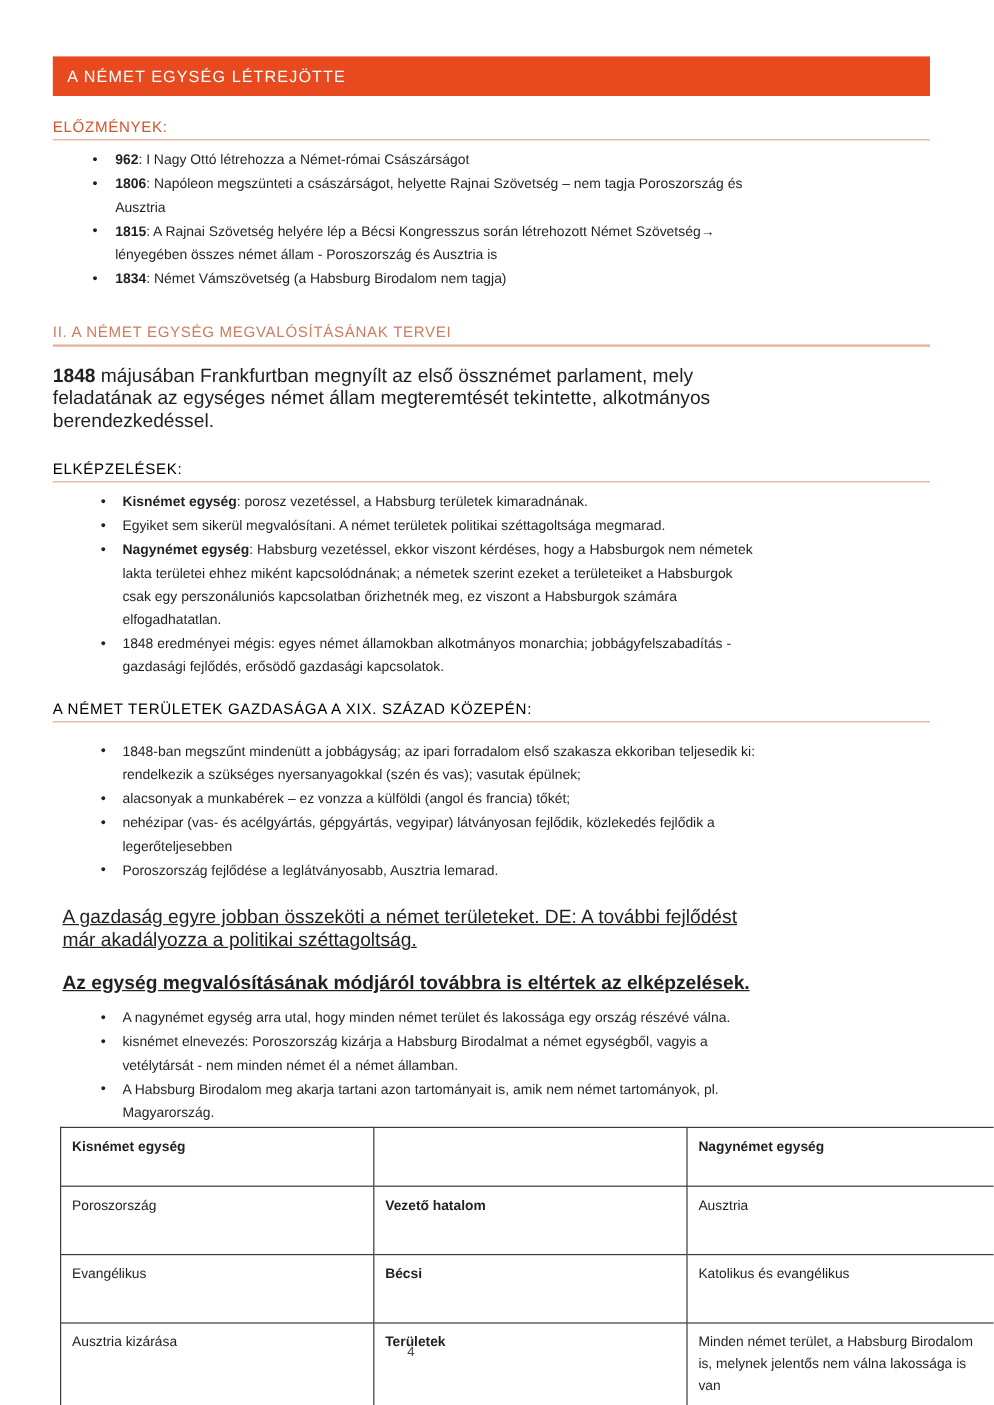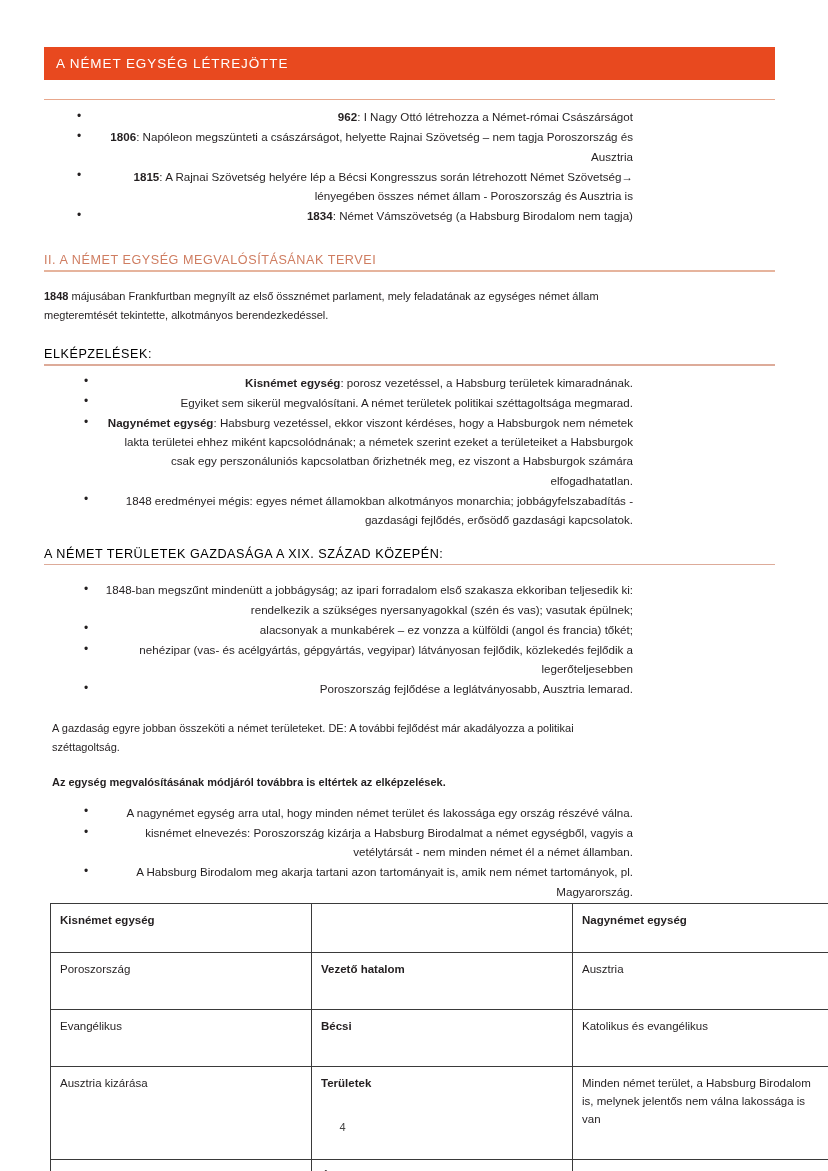--- a/index.html
+++ b/index.html
@@ -60,21 +60,20 @@
   .sec-rule.rosy { background: #ddab99; }
 
   .sec-block { margin-bottom: 10px; }
   .sec-block.tight { margin-bottom: 6px; }
 
   
   ul.bullets {
     margin: 0 0 0 0;
     padding: 0 0 0 0;
     list-style: none;
-    text-align: right;
   }
   ul.bullets li {
     position: relative;
     padding-left: 52px;
     font-size: 11.6px;
     line-height: 19.2px;
     margin-bottom: 1px;
     color: #231f20;
     max-width: 731px;
   }
@@ -86,27 +85,27 @@
     font-size: 12px;
     color: #231f20;
   }
   ul.bullets.narrow li { padding-left: 58px; }
   ul.bullets.narrow li::before { left: 40px; }
 
   b, .b { font-weight: bold; }
 
   
   p.para {
-    font-size: 11px;
+    font-size: 16px;
     line-height: 19.4px;
     margin: 0;
     max-width: 731px;
     color: #231f20;
   }
-  p.para.indent { padding-left: 8px; }
+  p.para.indent { padding-left: 8px; text-decoration: underline; }
   .gap-8  { height: 8px; }
   .gap-10 { height: 10px; }
   .gap-12 { height: 12px; }
   .gap-14 { height: 14px; }
   .gap-16 { height: 16px; }
 
   
   table.cmp {
     border-collapse: collapse;
     width: 725px;
@@ -142,20 +141,21 @@
   }
 </style>
 </head>
 <body>
 
 <div class="page">
 
   <div class="title-bar">A NÉMET EGYSÉG LÉTREJÖTTE</div>
 
   <div class="sec-block tight">
+    <div class="sec-head">ELŐZMÉNYEK:</div>
     <div class="sec-rule"></div>
     <ul class="bullets">
       <li><b>962</b><span>: I Nagy Ottó létrehozza a Német-római Császárságot</span></li>
       <li><b>1806</b><span>: Napóleon megszünteti a császárságot, helyette Rajnai Szövetség –  nem tagja Poroszország és Ausztria</span></li>
       <li><b>1815</b><span>: A Rajnai Szövetség helyére lép a Bécsi Kongresszus során létrehozott Német Szövetség→ lényegében összes német állam - Poroszország és Ausztria is</span></li>
       <li><b>1834</b><span>: Német Vámszövetség (a Habsburg Birodalom nem tagja)</span></li>
     </ul>
   </div>
 
   <div class="gap-10"></div>

